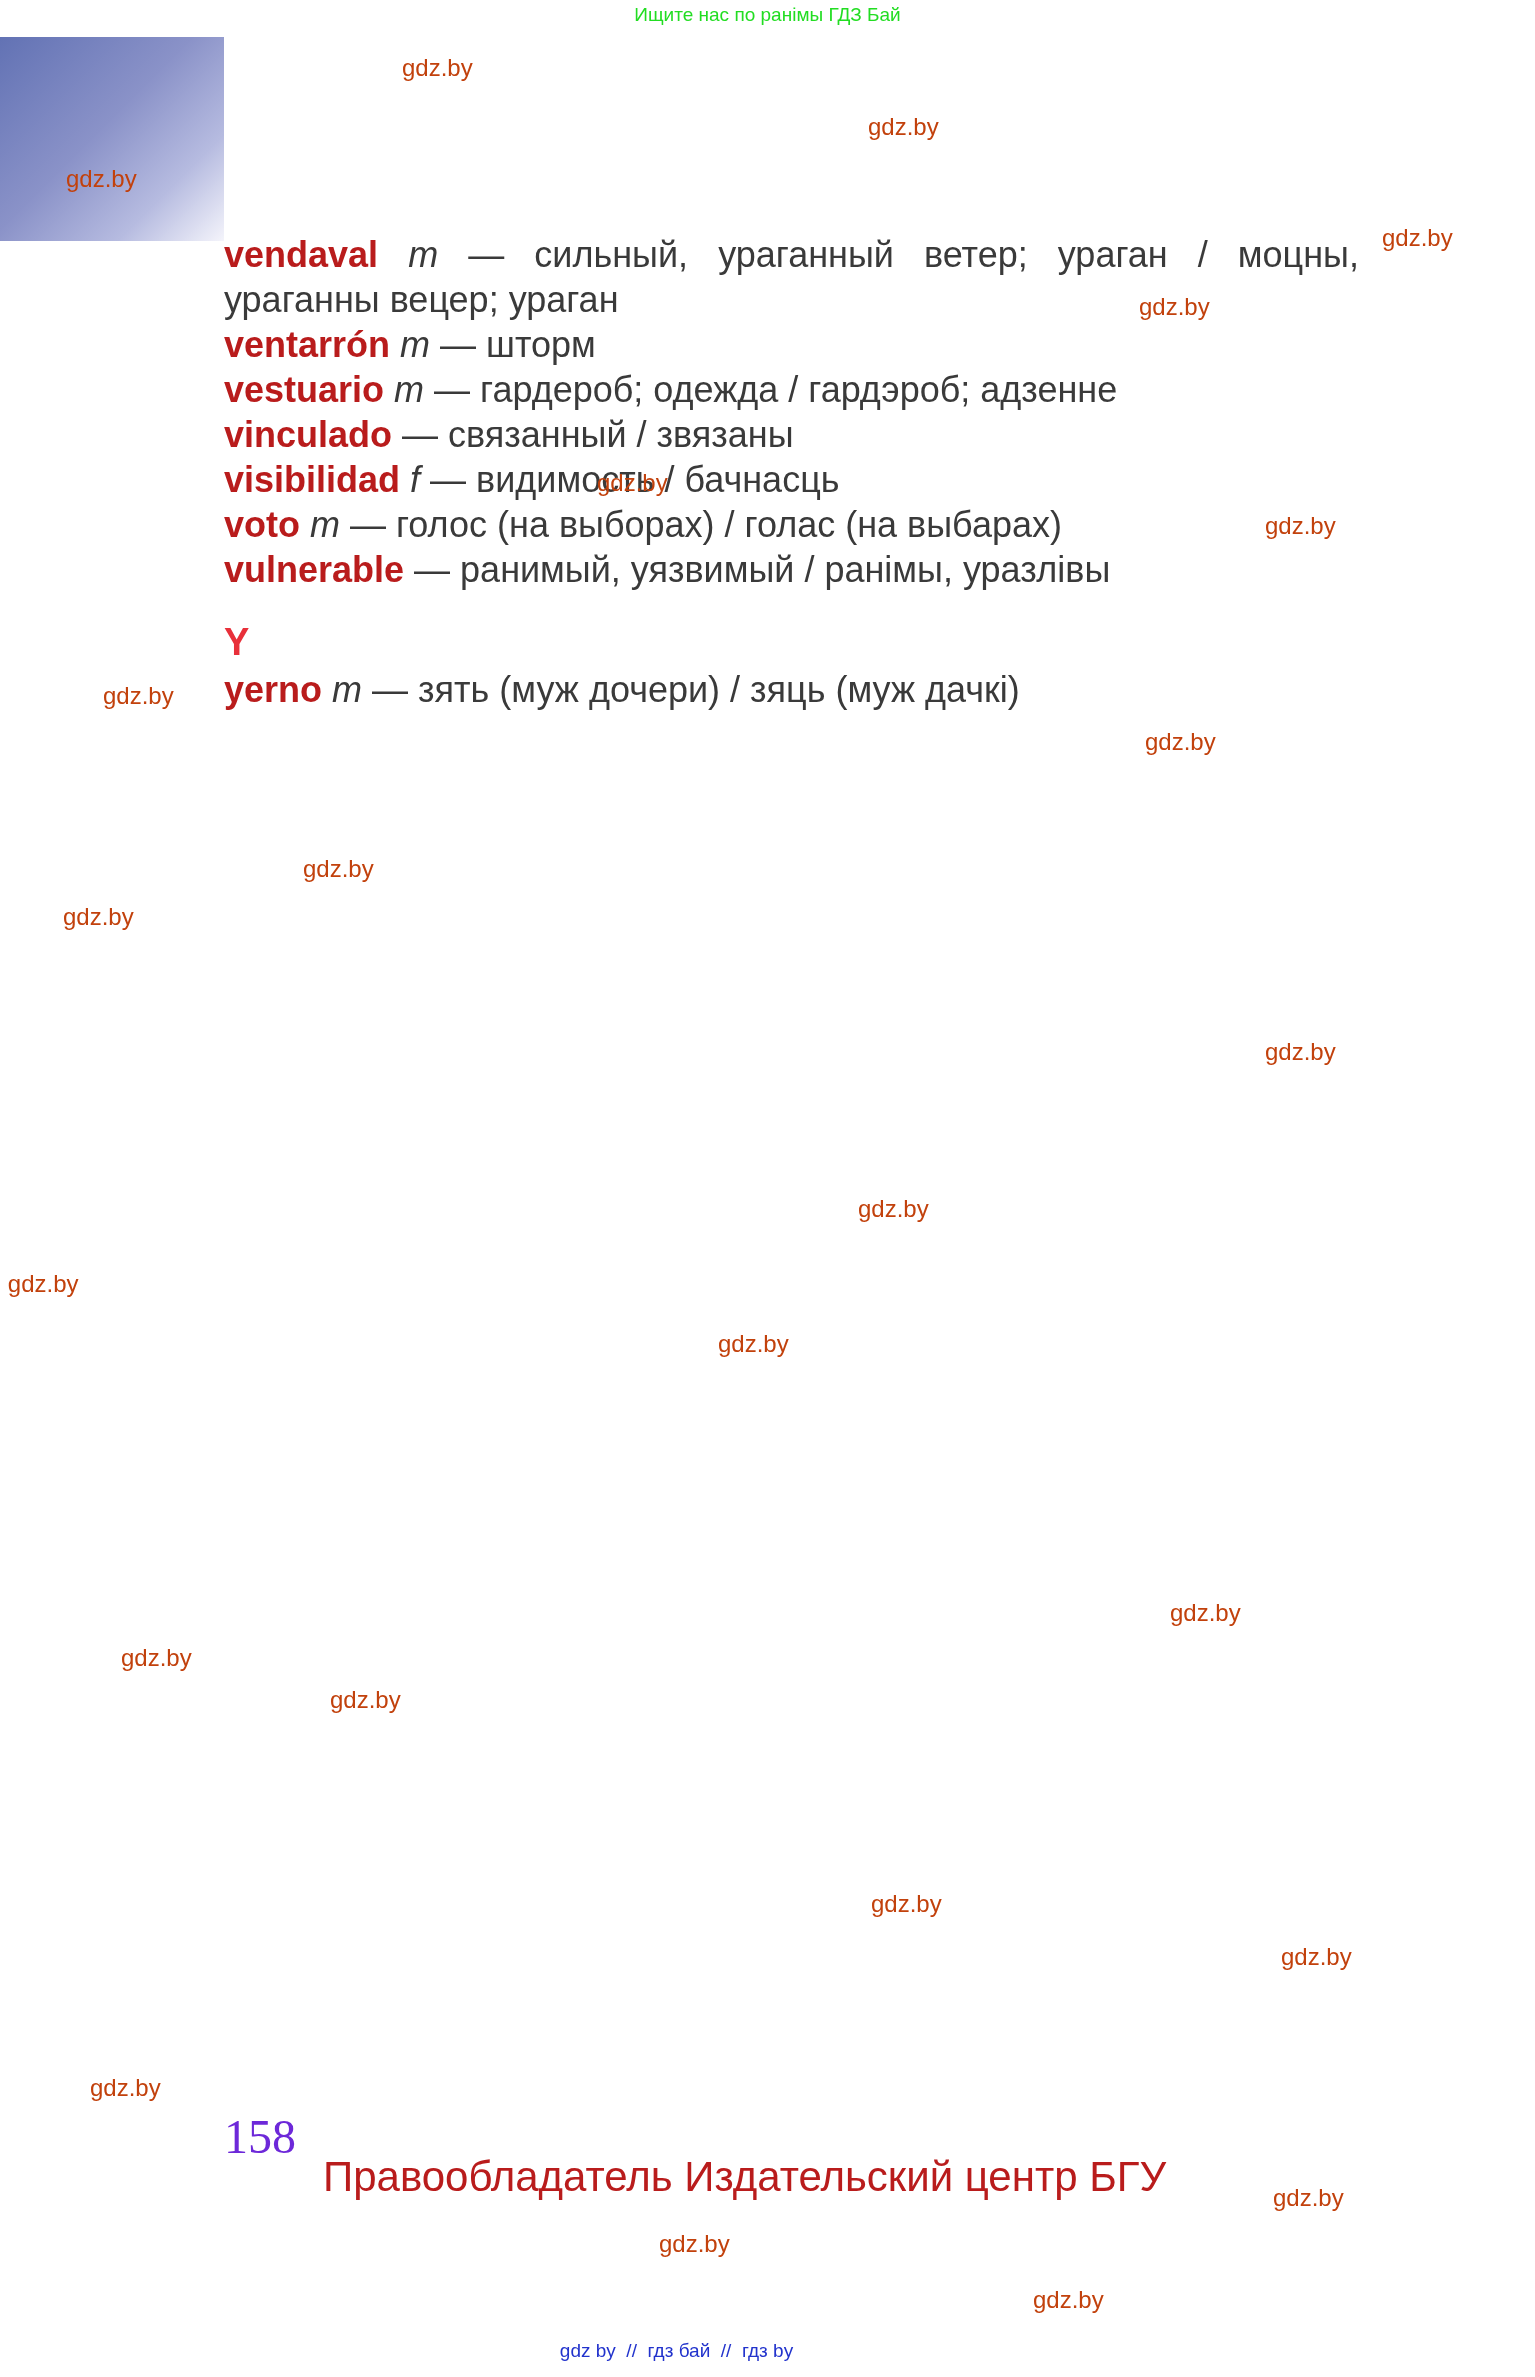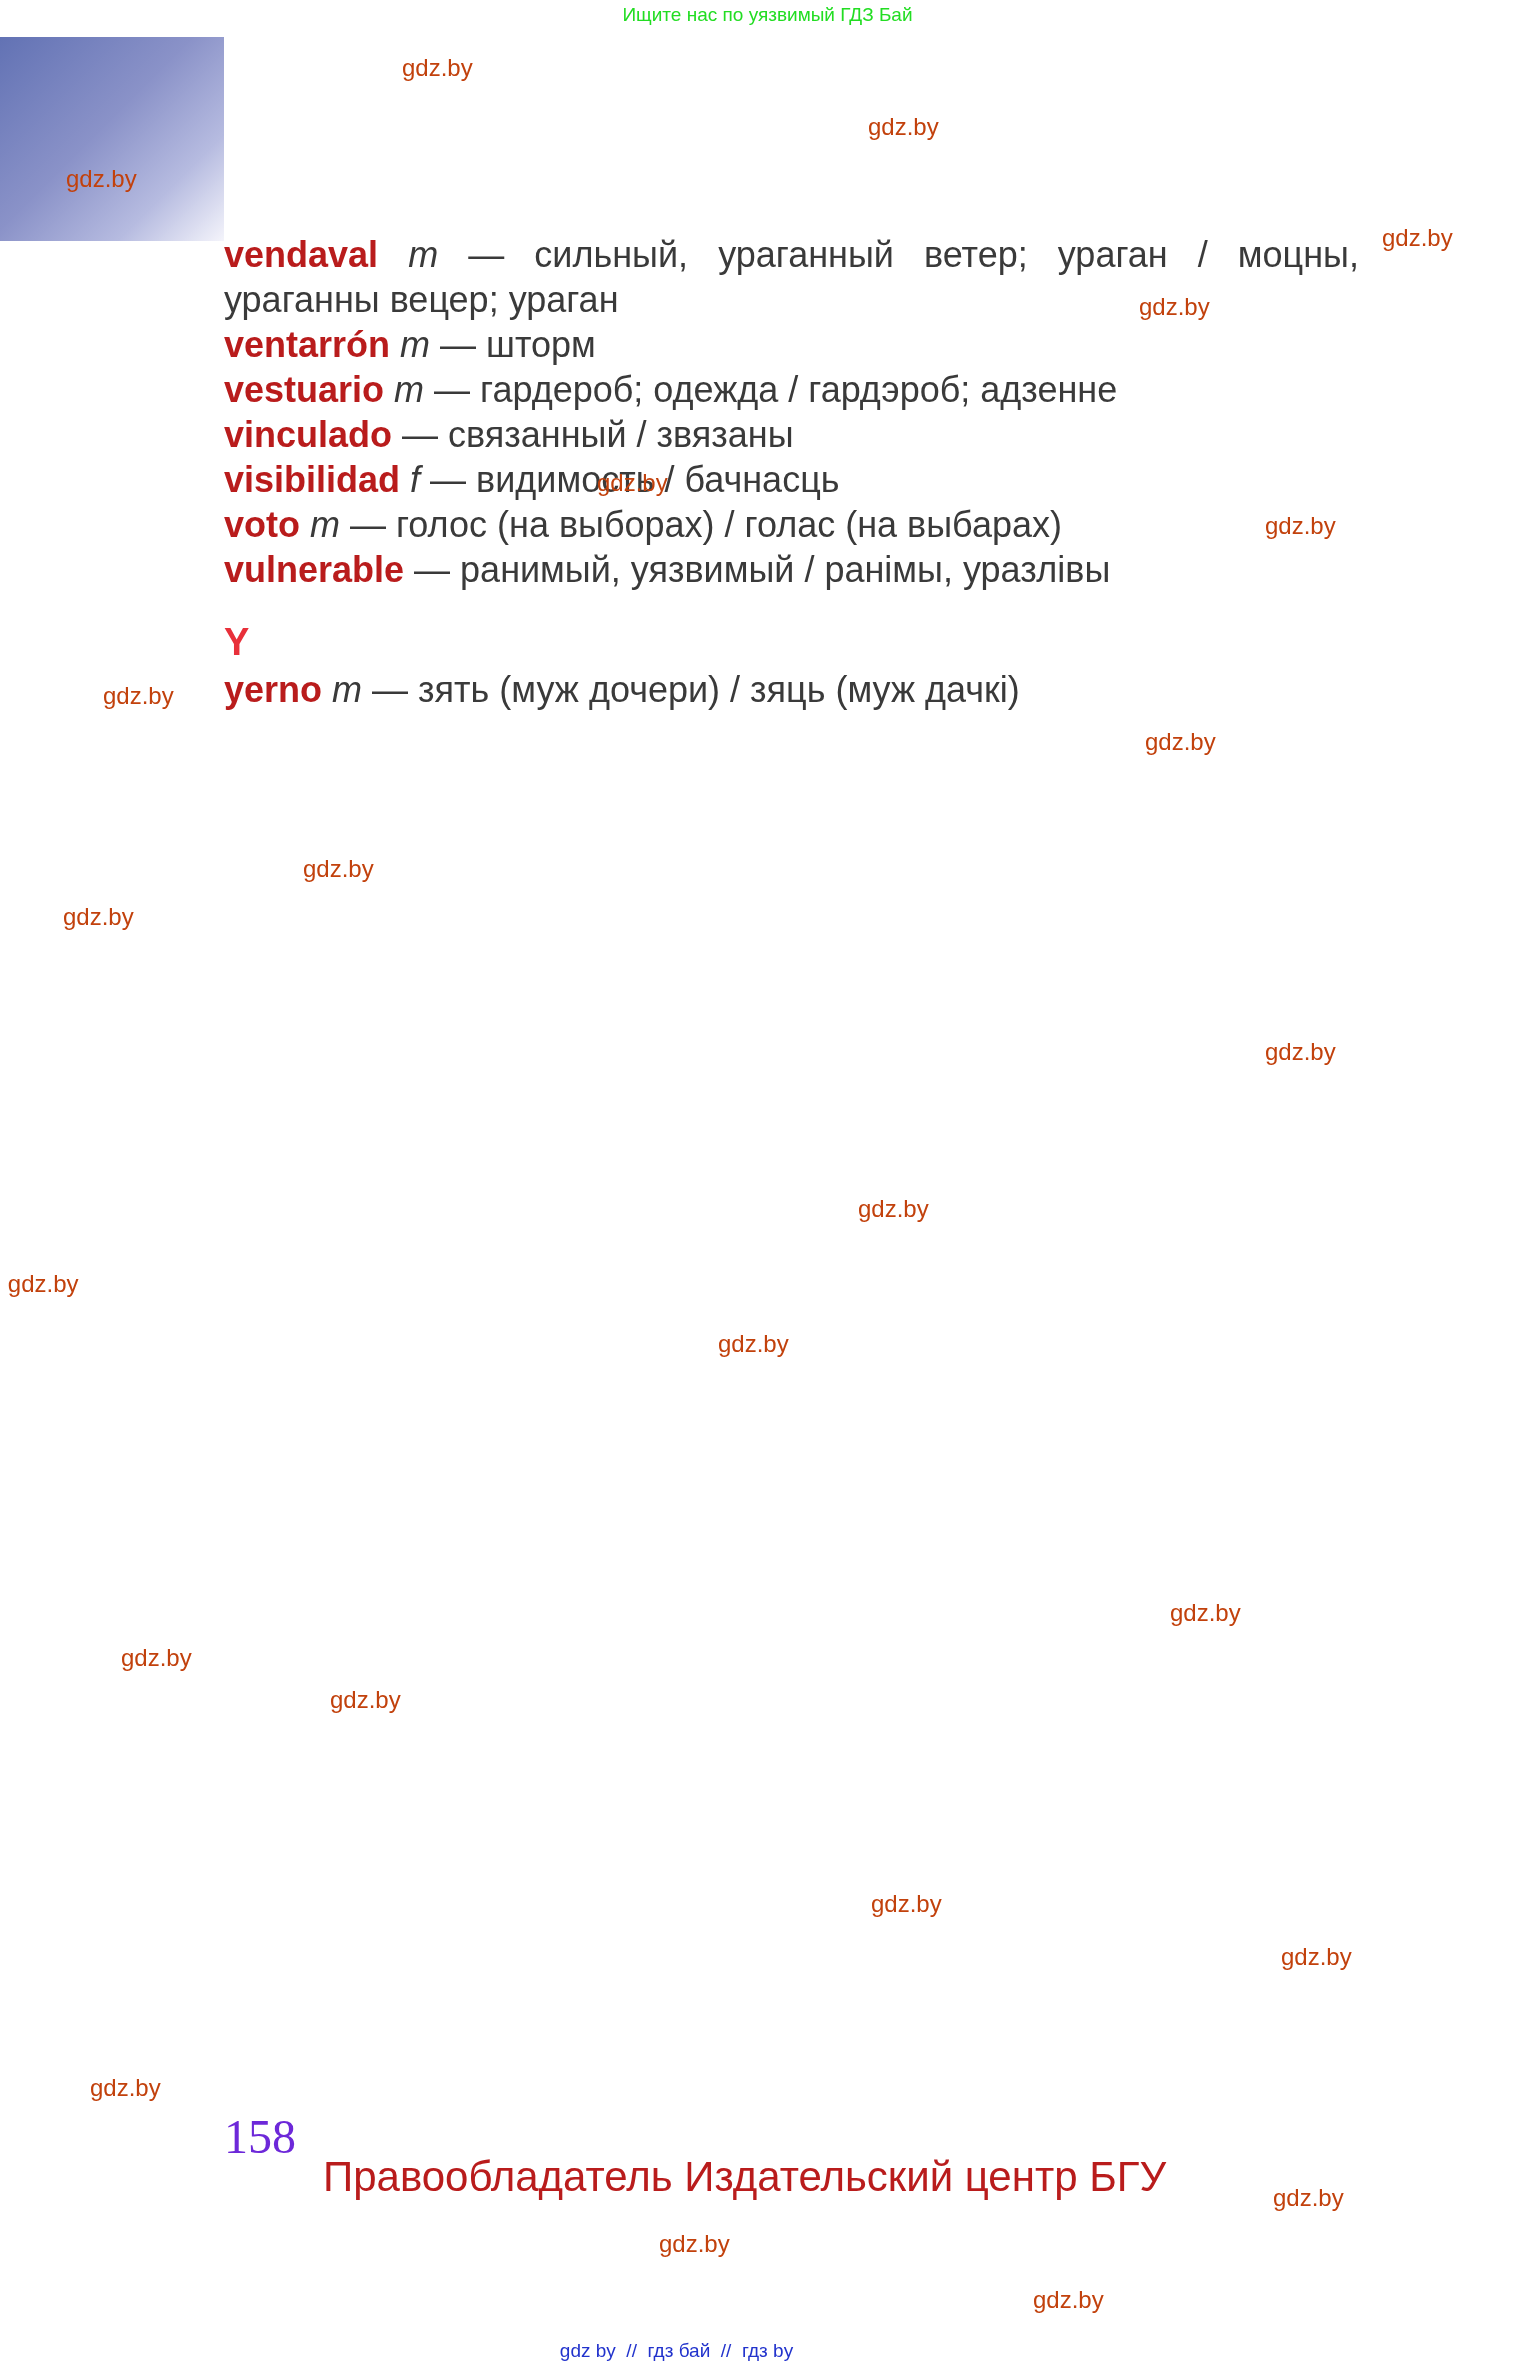--- a/index.html
+++ b/index.html
@@ -41,21 +41,21 @@
     font-size: 42px; color: #b91c1c; white-space: nowrap;
   }
   .footer-links {
     position: absolute; left: 0; top: 2340px; width: 1353px; text-align: center;
     font-size: 19px; color: #2233cc; white-space: pre;
   }
 </style>
 </head>
 <body>
 
-<div class="top-banner">Ищите нас по уязвимый ГДЗ Бай</div>
+<div class="top-banner">Ищите нас по ранімы ГДЗ Бай</div>
 
 <div class="blue-box"></div>
 
 <div class="entries">
   <p class="entry last-line-left">
     <span class="hw">vendaval</span>
     <span class="gender">m</span><span> — сильный, ураганный ветер; ураган / моцны, ураганны вецер; ураган</span>
   </p>
   <p class="entry">
     <span class="hw">ventarrón</span>

